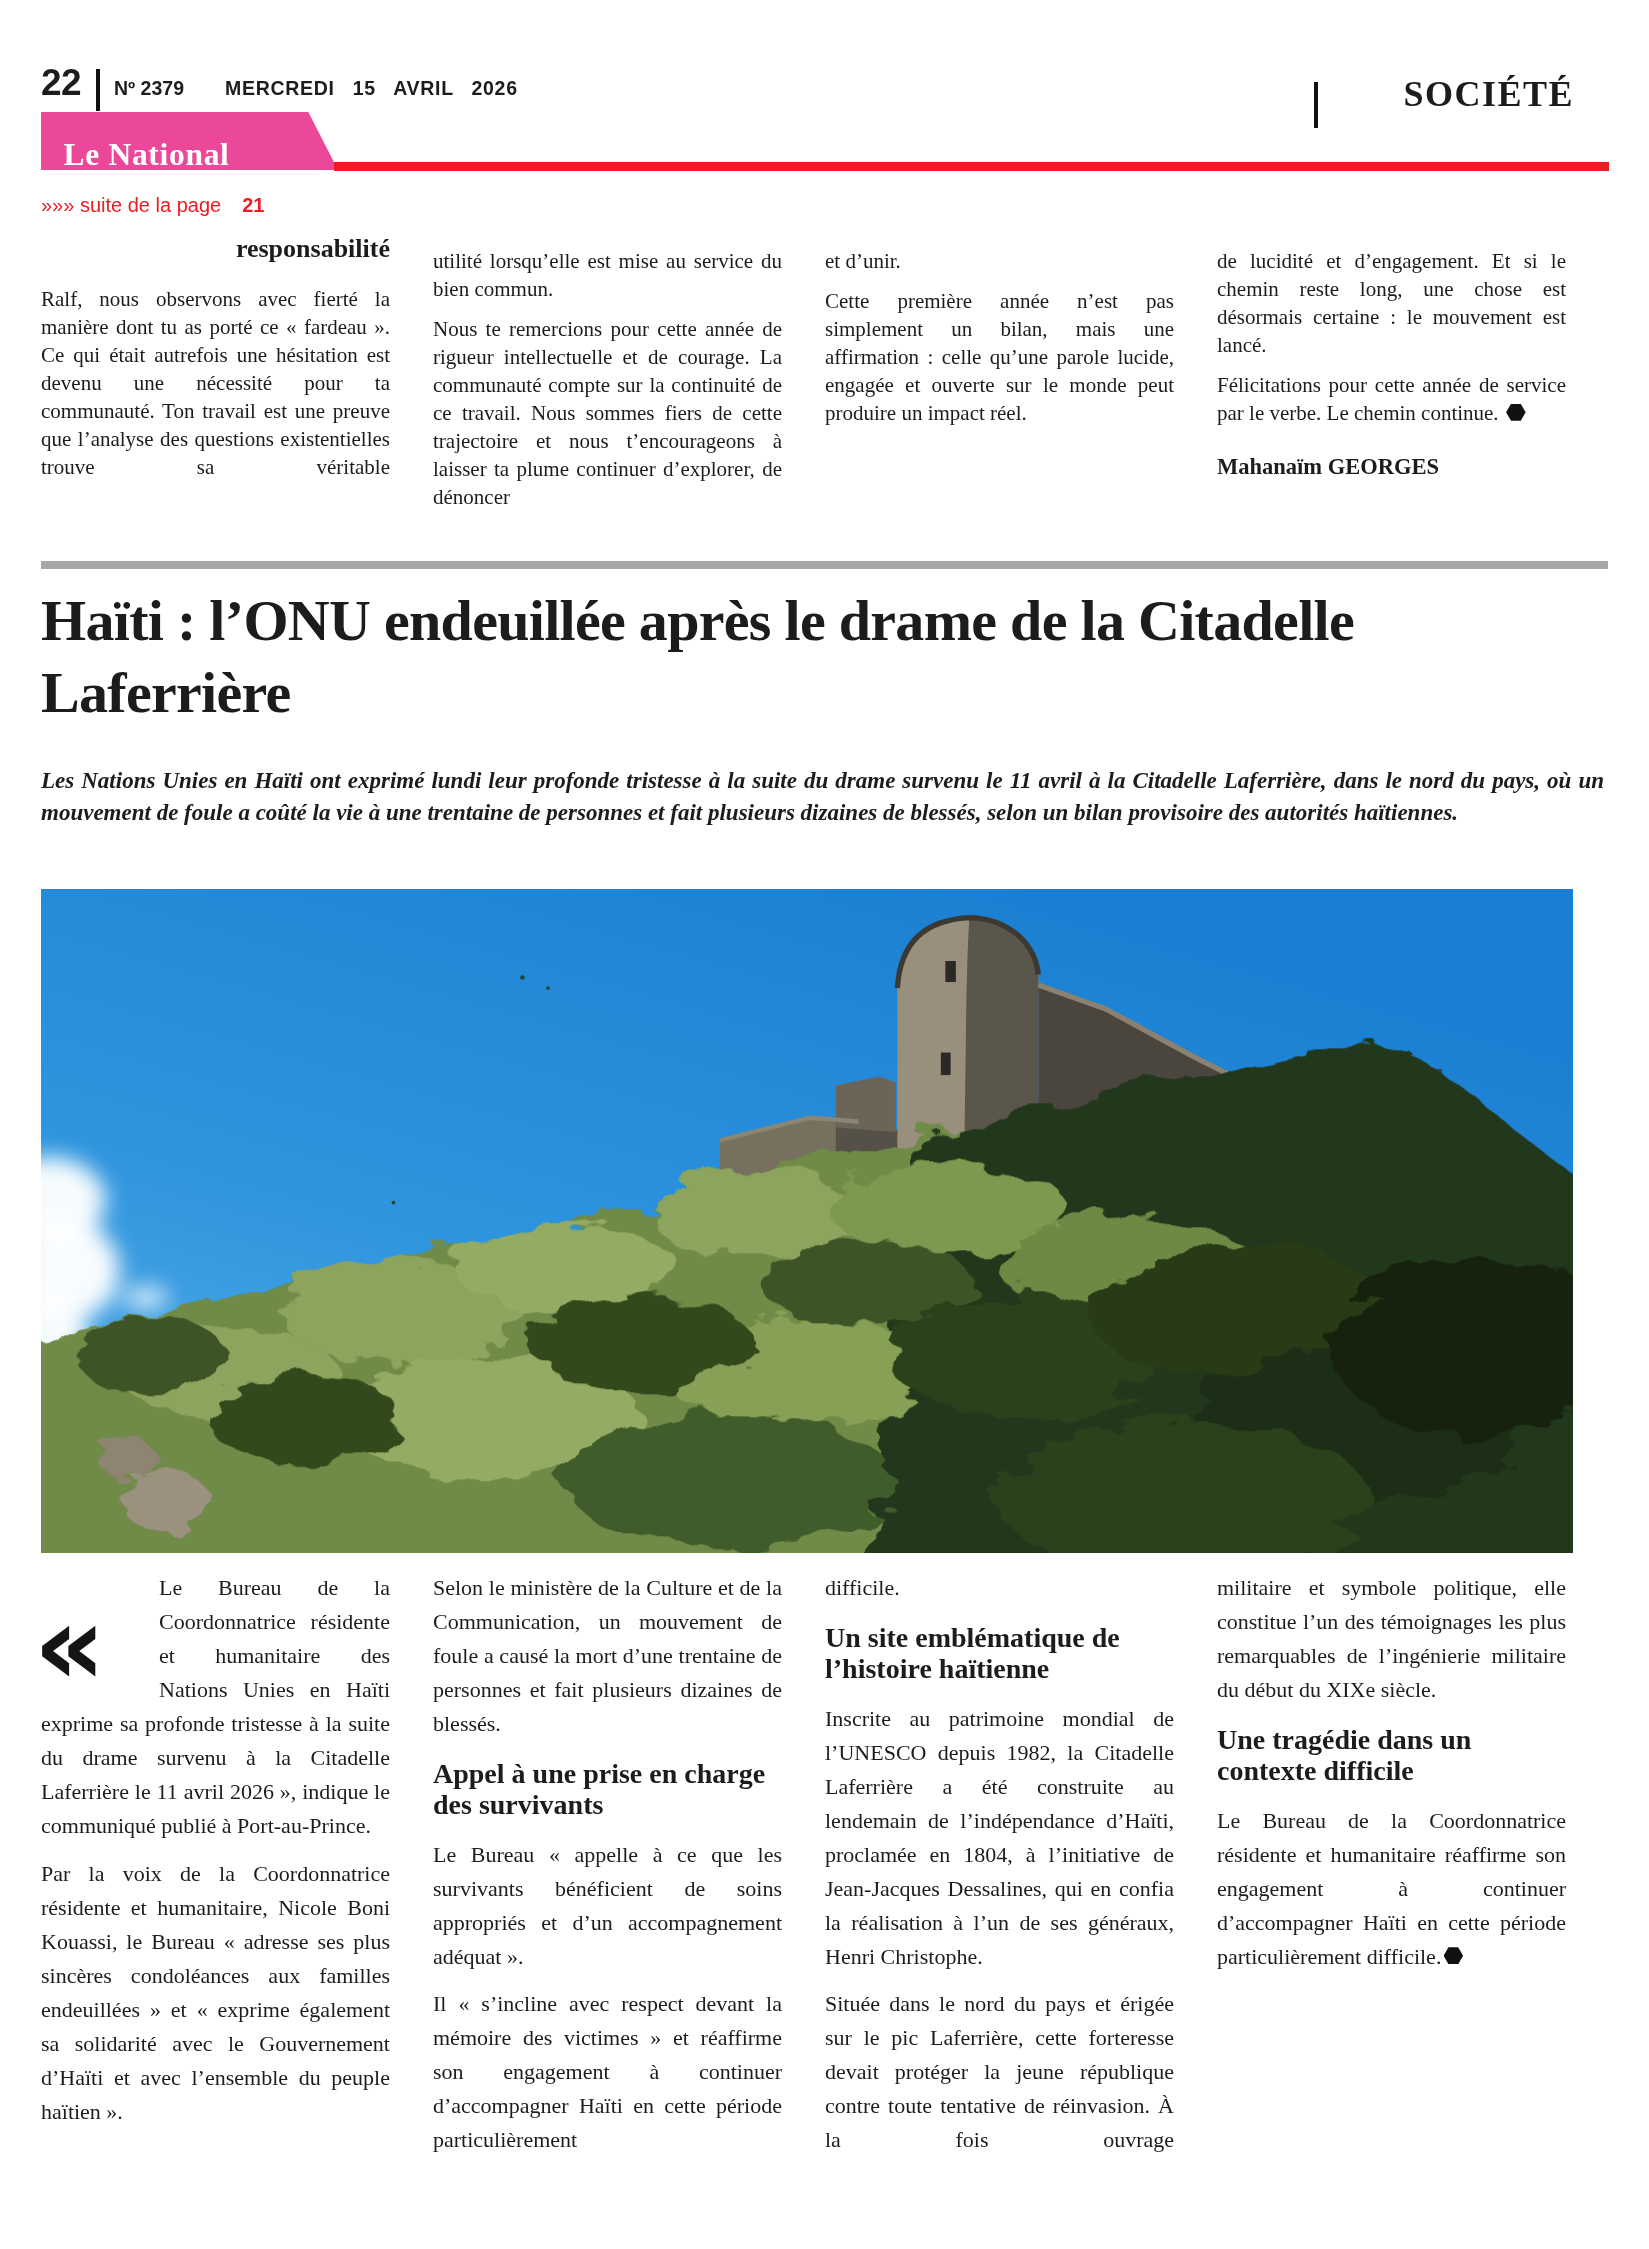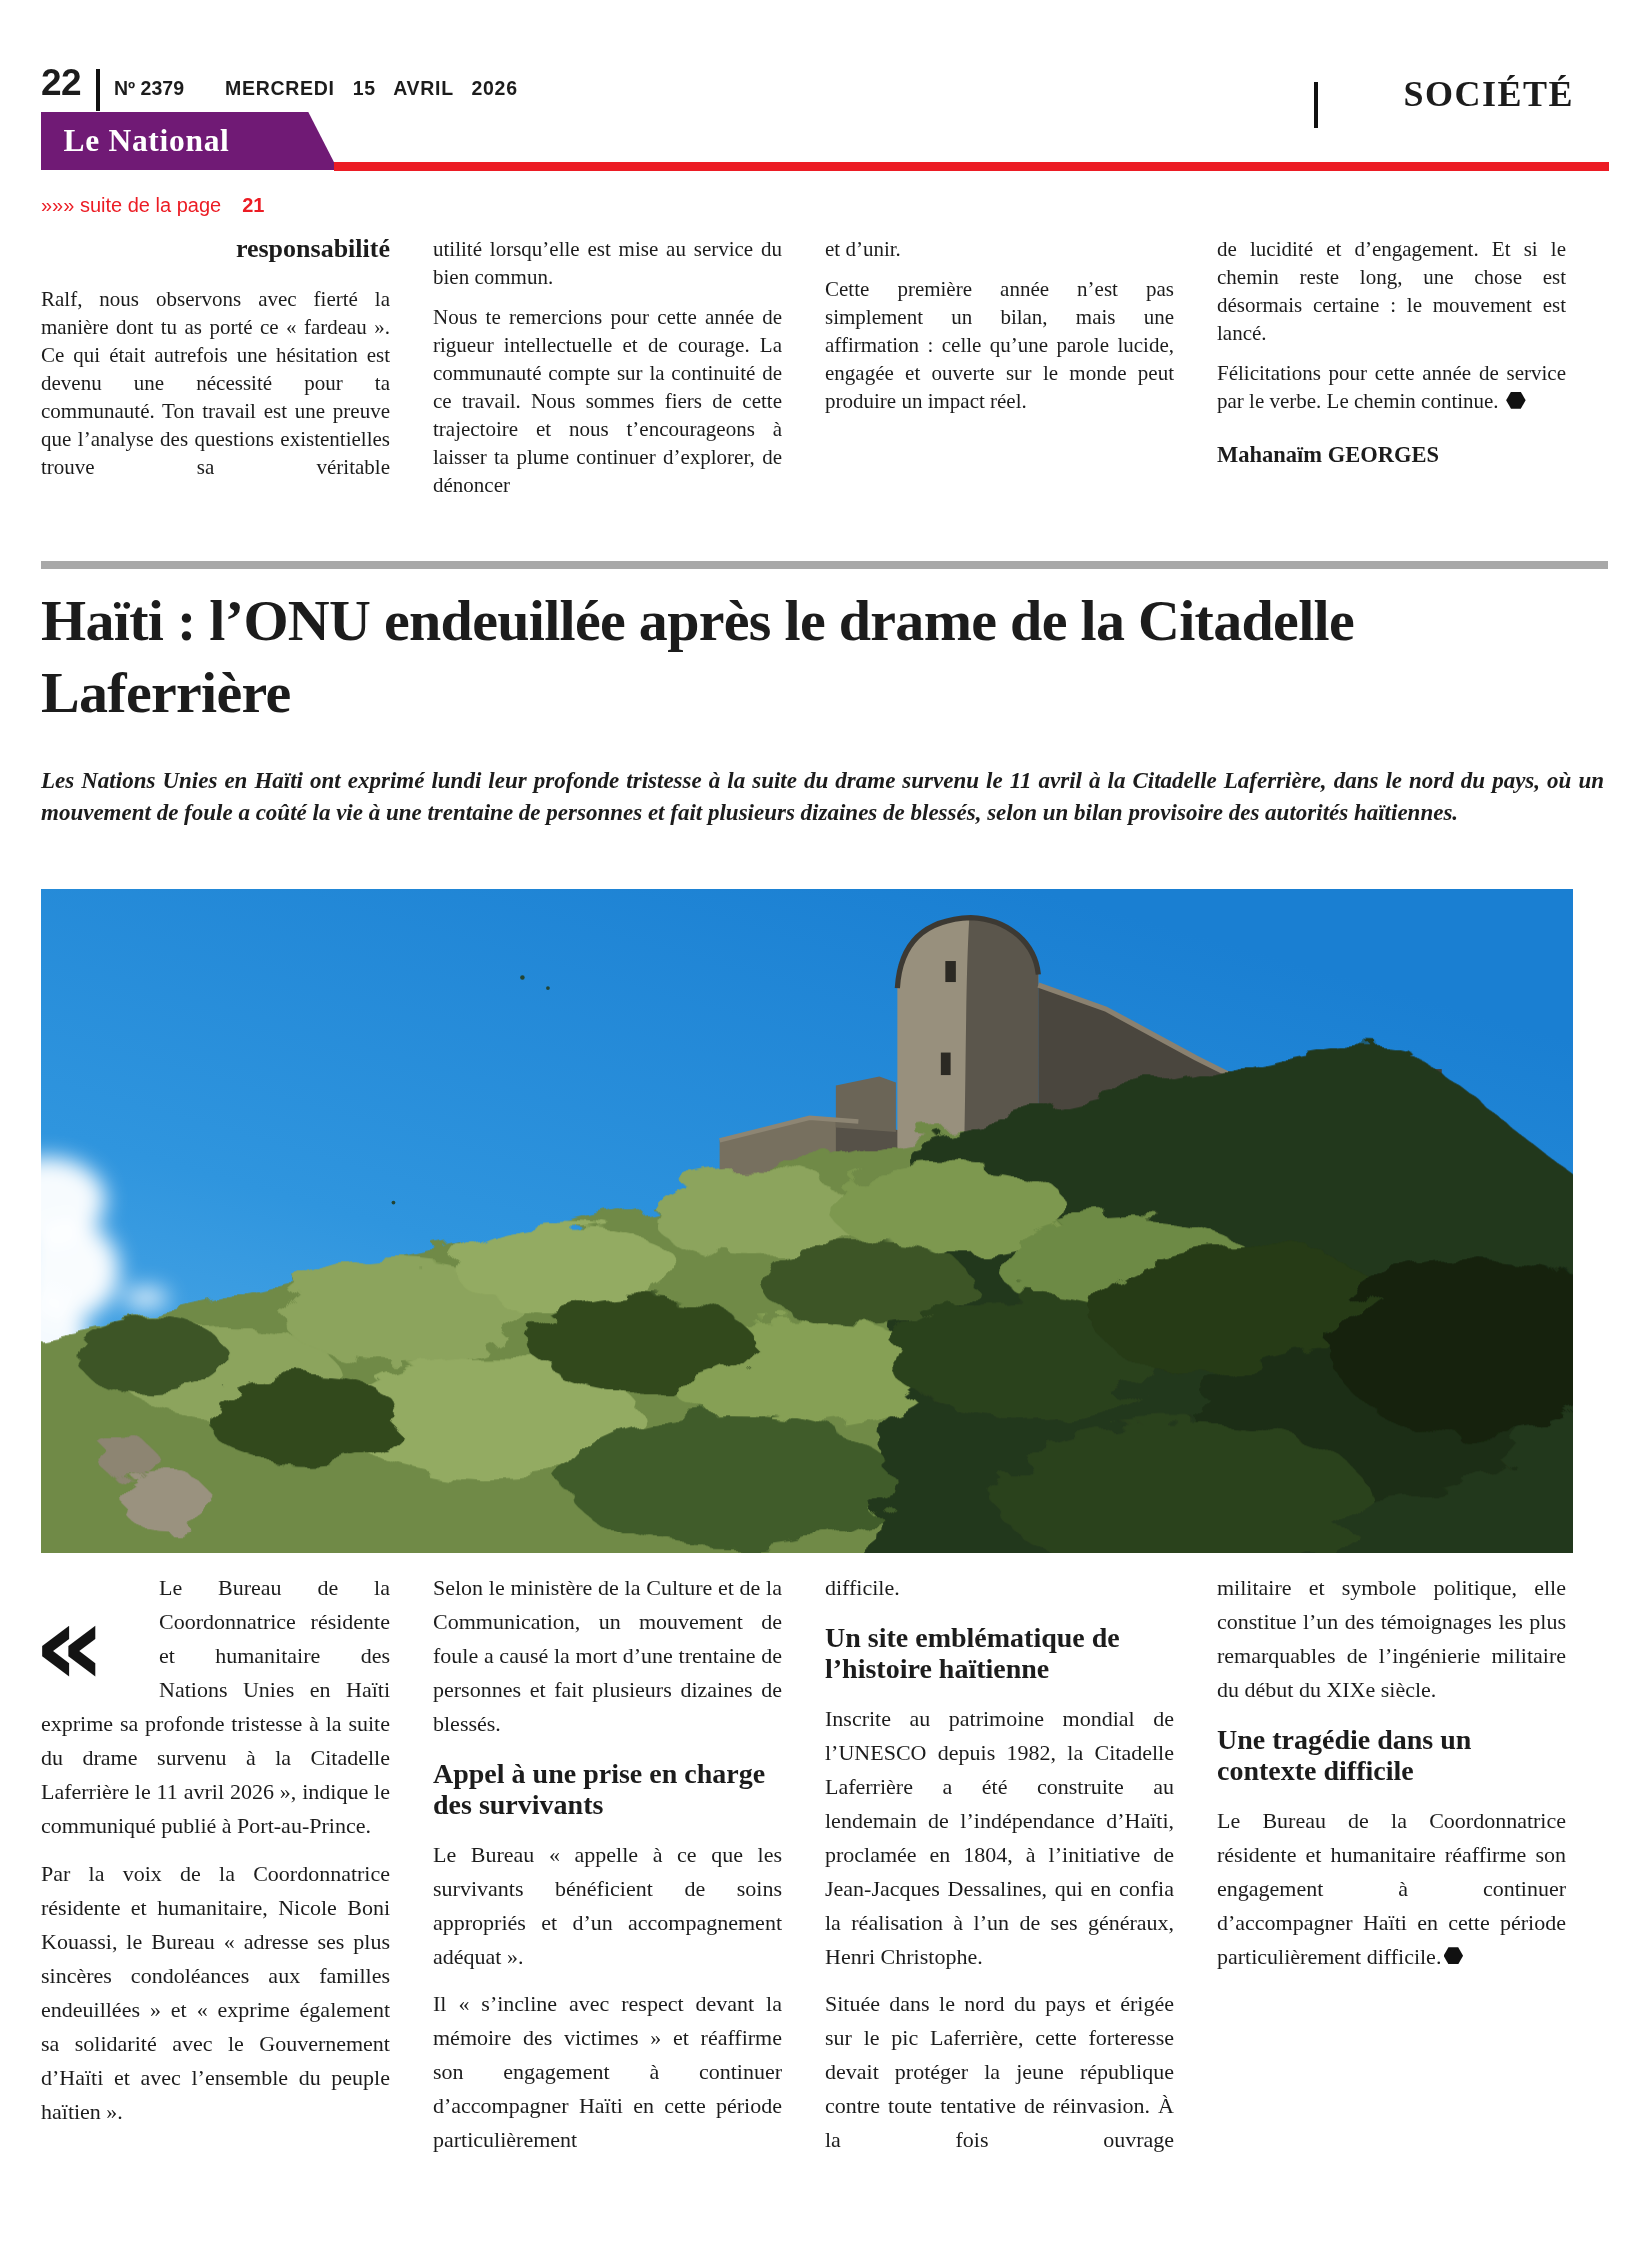--- a/index.html
+++ b/index.html
@@ -17,21 +17,21 @@
          clip-path:polygon(0 0,90% 0,100% 100%,0 100%);display:flex;align-items:center;padding-left:22.5px;box-sizing:border-box;}
   .brand span{font:700 31.5px/1 "Liberation Serif",serif;color:#fff;letter-spacing:0.7px;}
   .redline{position:absolute;left:334px;top:162px;width:1275px;height:9px;}
   .continuation{position:absolute;left:41px;top:195px;font:20px/1 "Liberation Sans",sans-serif;}
   .continuation .pg{margin-left:21px;font-weight:bold;}
 
   
   .topart{position:absolute;left:41px;top:235px;width:1525px;display:flex;gap:43px;}
   .topart .col{width:349px;}
   .h-resp{font:700 26px/1.1 "Liberation Serif",serif;margin:0 0 21px 0;text-align:right;}
-  .body p{font-size:21px;line-height:28px;text-align:justify;margin:0 0 12px 0;}
+  .body p{font-size:21px;line-height:28px;text-align:justify;margin:12px 0 12px 0;}
   .cont{text-align-last:justify;}
   .byline{font:700 22.5px/1.2 "Liberation Serif",serif;margin-top:25.5px;}
 
   .grayrule{position:absolute;left:41px;top:561px;width:1567px;height:7.5px;background:#a8a8a8;}
 
   
   .headline{position:absolute;left:41px;top:585px;width:1552px;
             font:700 58px/72px "Liberation Serif",serif;letter-spacing:-0.7px;white-space:pre-line;margin:0;}
   .lede{position:absolute;left:41px;top:765px;width:1563px;
         font:italic 700 23px/32px "Liberation Serif",serif;text-align:justify;margin:0;}
@@ -58,21 +58,21 @@
 
 <div class="page">
 
   <div class="pagenum">22</div>
   <div class="pagenum-bar"></div>
   <div class="issue">Nº 2379</div>
   <div class="dateline">MERCREDI  15  AVRIL  2026</div>
   <div class="section-bar"></div>
   <div class="section-title">SOCIÉTÉ</div>
 
-  <div class="brand" style="background:#701a75;">
+  <div class="brand" style="background:#ec4899;align-items:flex-end;">
     <span>Le National</span>
   </div>
   <div class="redline" style="background:#ec1c24;"></div>
 
   <div class="continuation" style="color:#ec1c24;">
     <span>»»» suite de la page</span><span class="pg">21</span>
   </div>
 
   <div class="topart body">
     <div class="col">

